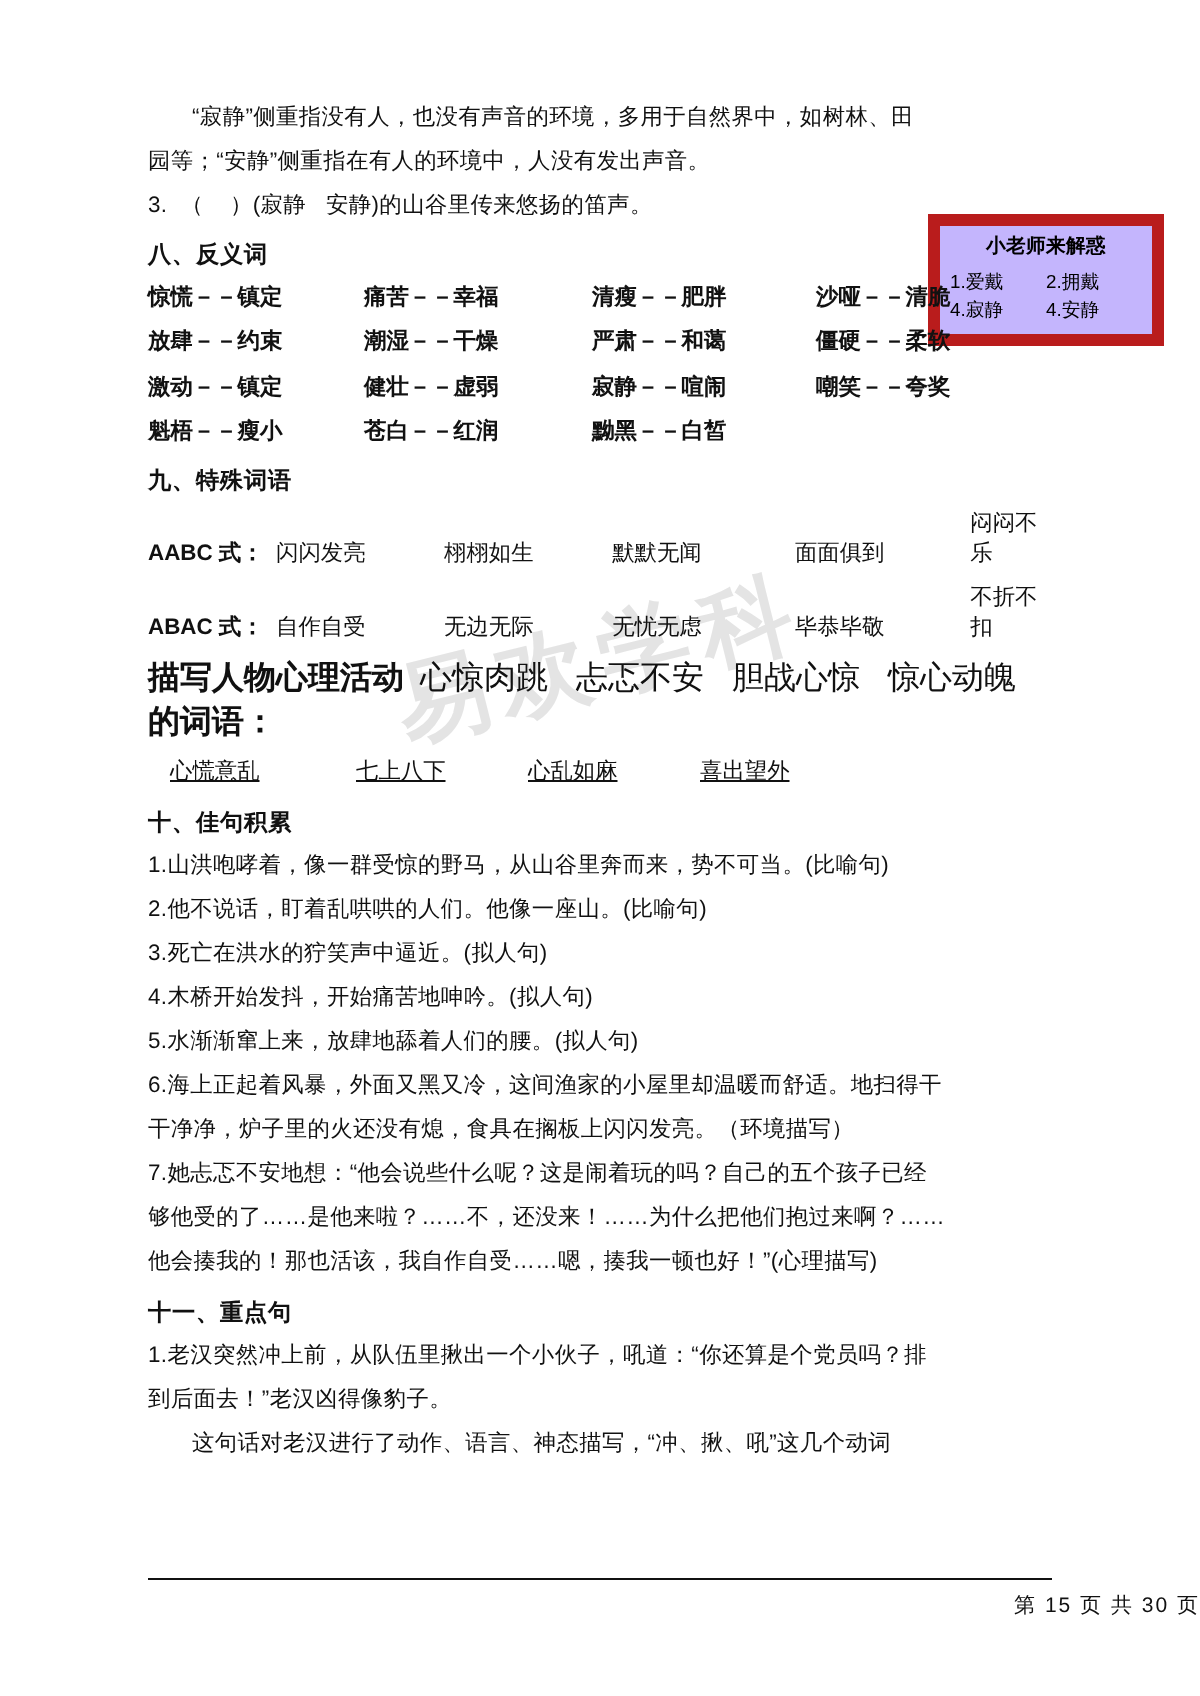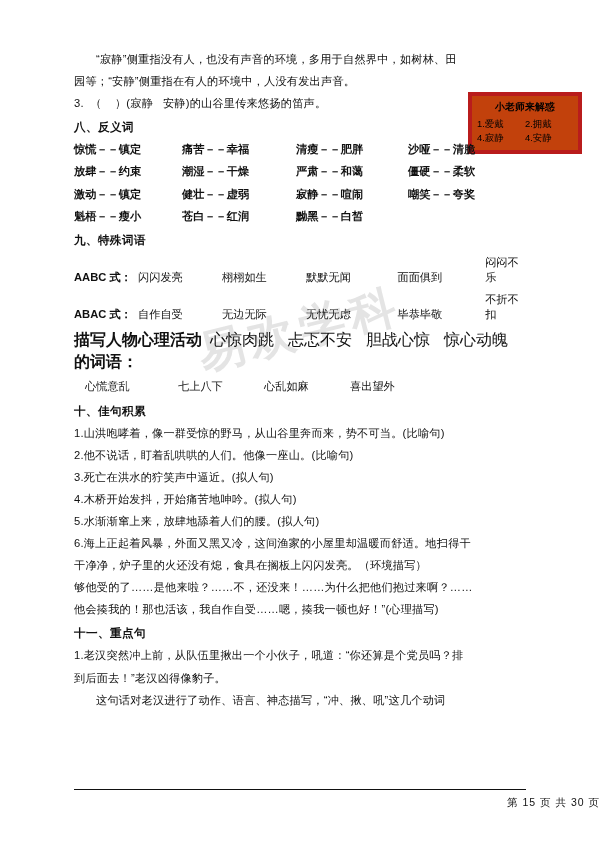--- a/index.html
+++ b/index.html
@@ -72,34 +72,35 @@
     line-height: 1.35;
     align-items: baseline;
   }
   .psyrow .lbl { width: 136px; flex: none; font-weight: bold; }
   .psyrow .q { width: 78px; }
   .psyrow2 {
     display: flex;
     font-size: 11.2px;
     margin: 0 0 7px 0;
     line-height: 1.35;
+    text-decoration: underline;
   }
   .psyrow2 .s1 { width: 104px; text-indent: 11px; }
   .psyrow2 .s2 { width: 86px; }
   .psyrow2 .s3 { width: 86px; }
   .note-box {
     position: absolute;
     right: 18px;
-    top: 92px;
+    top: 107px;
     width: 96px;
-    border: 4px solid #b91c1c;
+    border: 6px solid #b91c1c;
     padding: 4px 5px 5px 5px;
     font-size: 9.4px;
     line-height: 1.5;
-    background: #c2410c;
+    background: #c4b5fd;
   }
   .note-title {
     text-align: center;
     font-weight: bold;
     font-size: 9.8px;
     margin-bottom: 2px;
     letter-spacing: 0.2px;
   }
   .note-row { display: flex; }
   .note-row > span { width: 50%; }
@@ -222,20 +223,21 @@
 
     <div class="heading">十、佳句积累</div>
 
     <p class="line">1.山洪咆哮着，像一群受惊的野马，从山谷里奔而来，势不可当。(比喻句)</p>
     <p class="line">2.他不说话，盯着乱哄哄的人们。他像一座山。(比喻句)</p>
     <p class="line">3.死亡在洪水的狞笑声中逼近。(拟人句)</p>
     <p class="line">4.木桥开始发抖，开始痛苦地呻吟。(拟人句)</p>
     <p class="line">5.水渐渐窜上来，放肆地舔着人们的腰。(拟人句)</p>
     <p class="line">6.海上正起着风暴，外面又黑又冷，这间渔家的小屋里却温暖而舒适。地扫得干</p>
     <p class="line">干净净，炉子里的火还没有熄，食具在搁板上闪闪发亮。（环境描写）</p>
+    <p class="line">7.她忐忑不安地想：“他会说些什么呢？这是闹着玩的吗？自己的五个孩子已经</p>
     <p class="line">够他受的了……是他来啦？……不，还没来！……为什么把他们抱过来啊？……</p>
     <p class="line">他会揍我的！那也活该，我自作自受……嗯，揍我一顿也好！”(心理描写)</p>
 
     <div class="heading">十一、重点句</div>
 
     <p class="line">1.老汉突然冲上前，从队伍里揪出一个小伙子，吼道：“你还算是个党员吗？排</p>
     <p class="line">到后面去！”老汉凶得像豹子。</p>
     <p class="line indent2">这句话对老汉进行了动作、语言、神态描写，“冲、揪、吼”这几个动词</p>
 
   </div>

